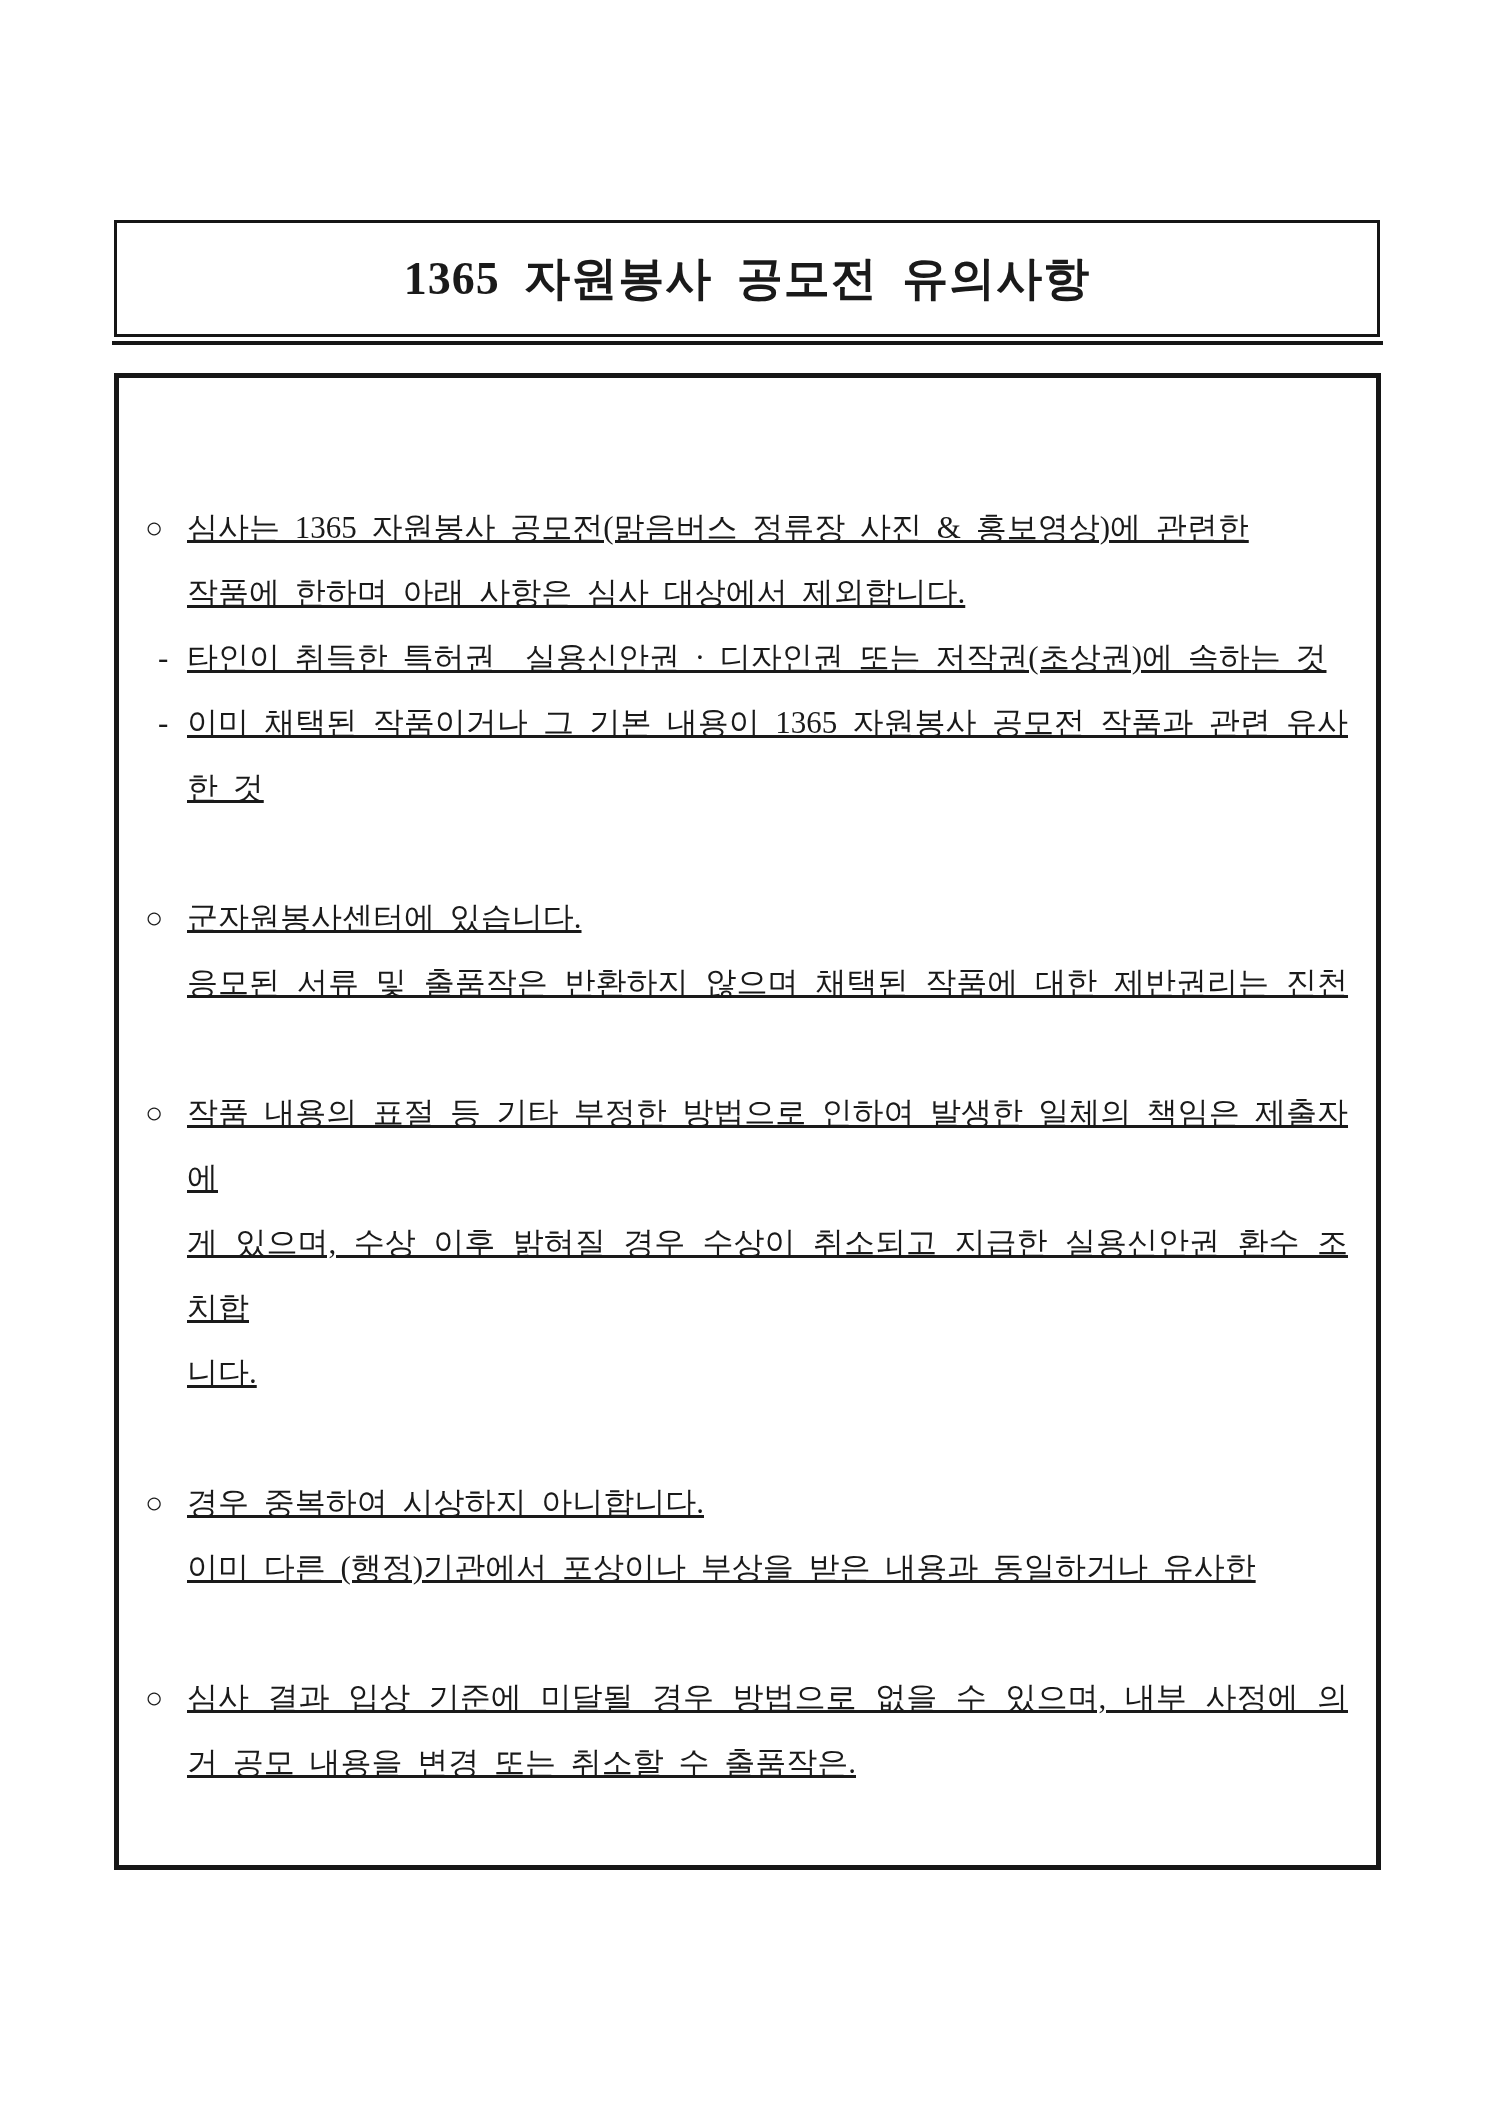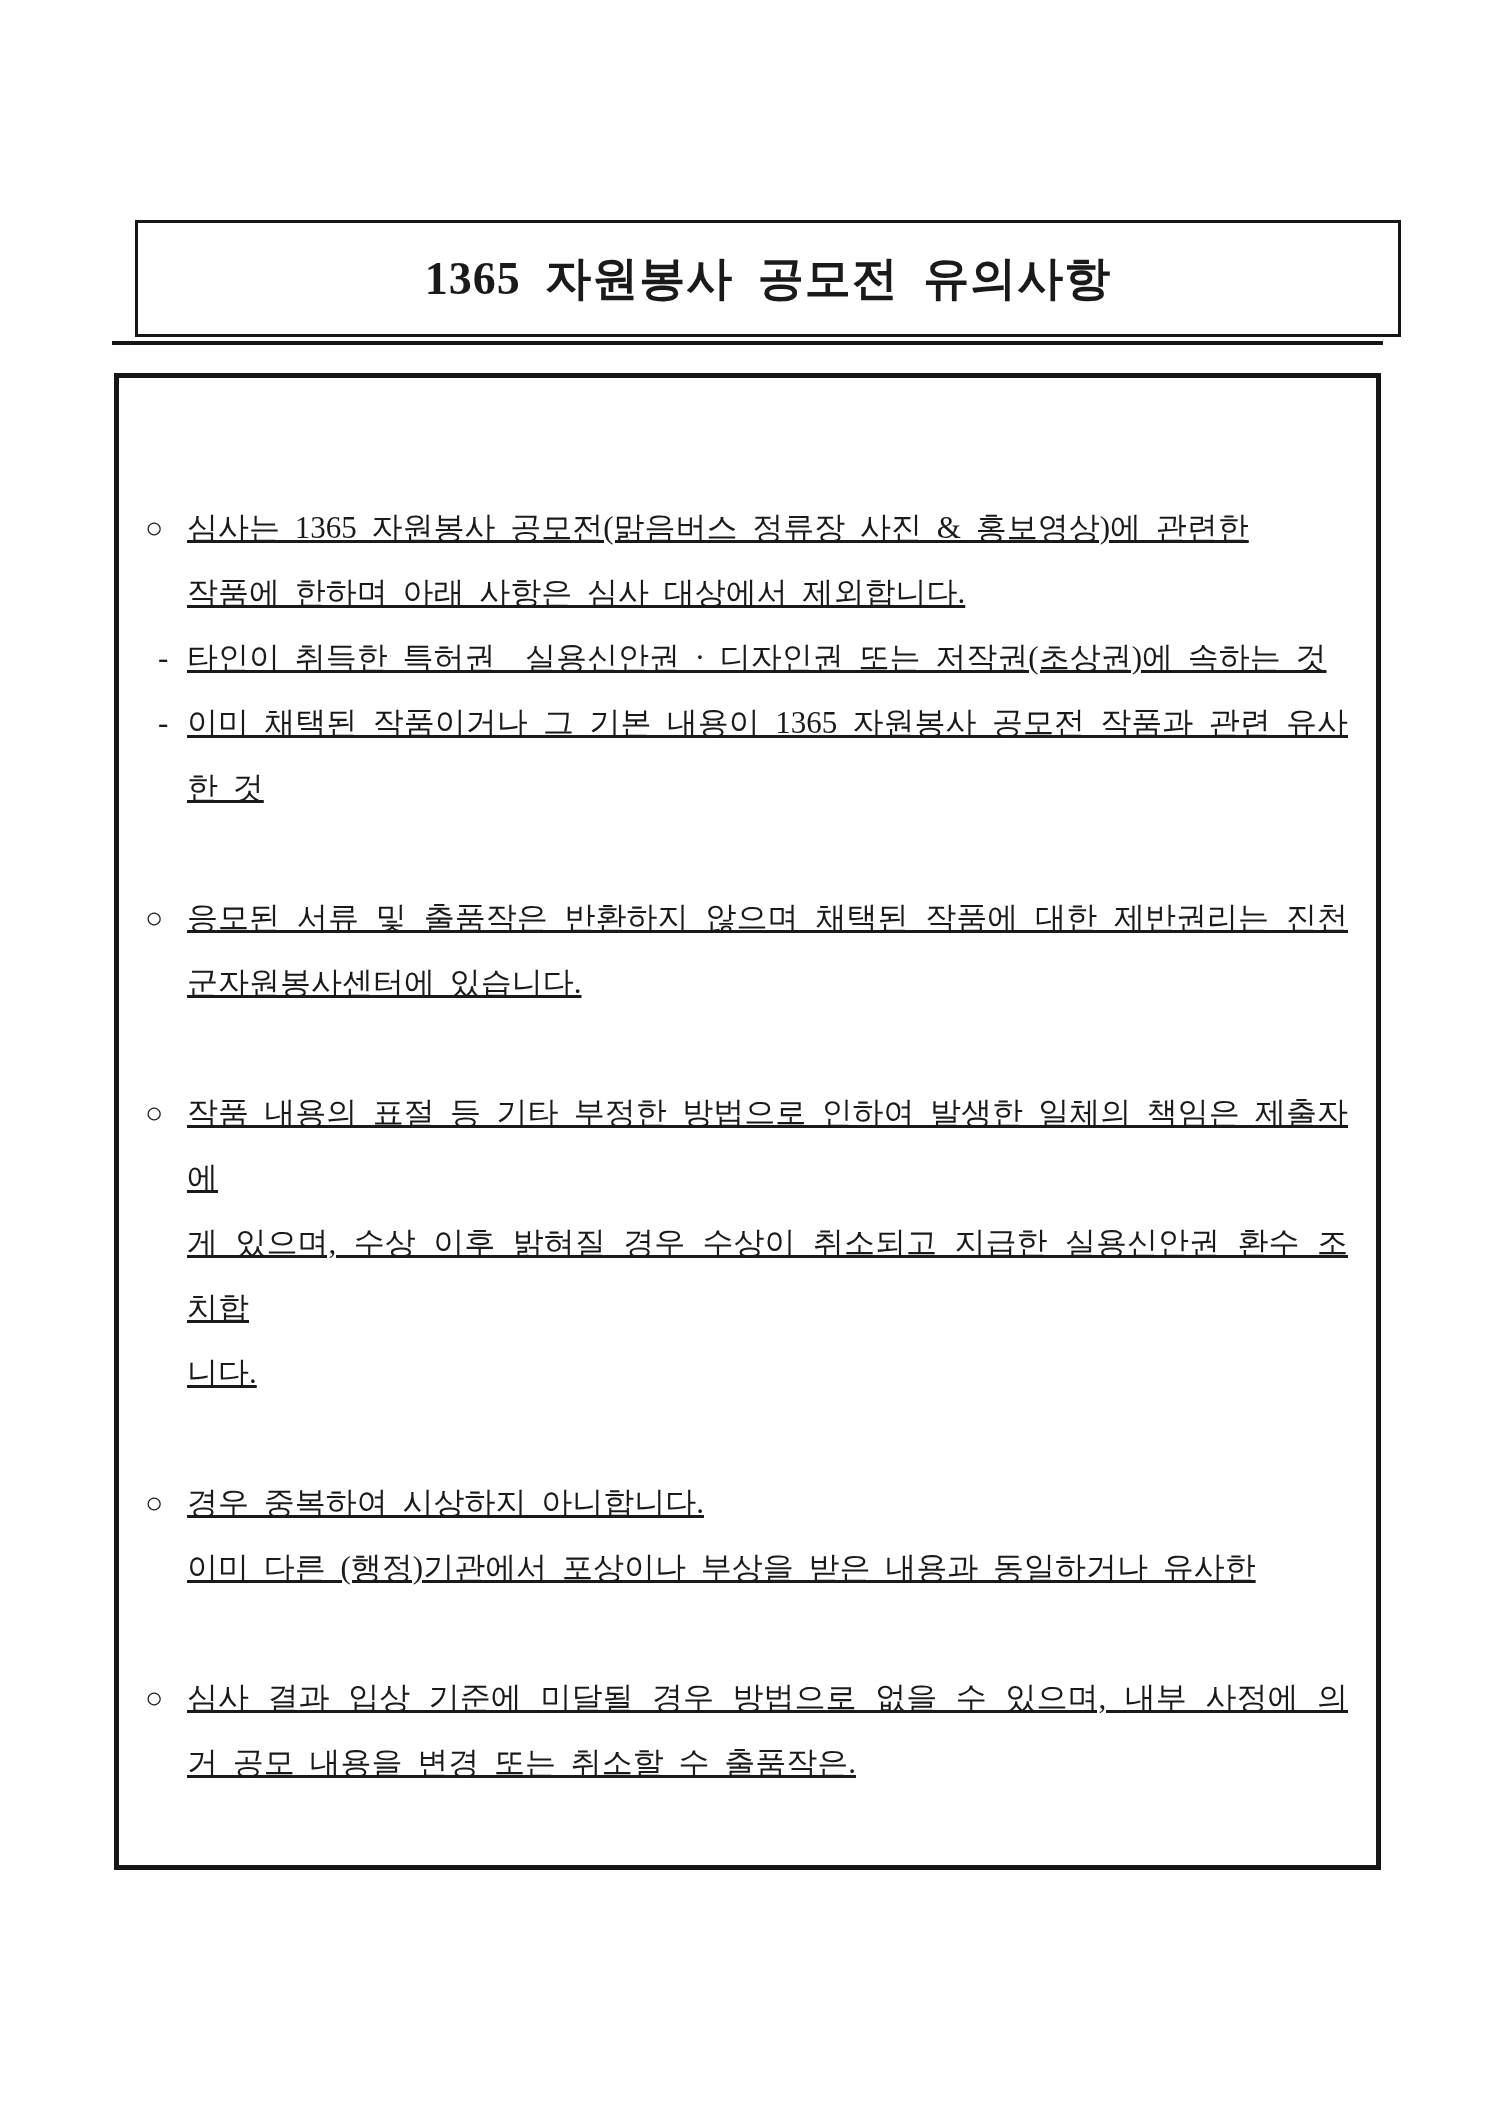--- a/index.html
+++ b/index.html
@@ -26,21 +26,20 @@
     left: 114px;
     top: 220px;
     width: 1266px;
     height: 117px;
     box-sizing: border-box;
     border: 3px solid #161616;
     background: #ffffff;
     display: flex;
     align-items: center;
     justify-content: center;
-    margin-left: 21px;
   }
   .title-box .doc-title {
     margin: 0;
     font-size: 46px;
     font-weight: 700;
     letter-spacing: 1px;
     word-spacing: 12px;
     white-space: nowrap;
   }
   .title-shadow-line {
@@ -125,22 +124,22 @@
           <div class="lines">
             <div class="line full">이미 채택된 작품이거나 그 기본 내용이 1365 자원봉사 공모전 작품과 관련 유사</div>
             <div class="line">한 것</div>
           </div>
         </div>
       </div>
       <div class="section">
         <div class="item">
           <span class="marker">○</span>
           <div class="lines">
+            <div class="line">군자원봉사센터에 있습니다.</div>
             <div class="line full">응모된 서류 및 출품작은 반환하지 않으며 채택된 작품에 대한 제반권리는 진천</div>
-            <div class="line">군자원봉사센터에 있습니다.</div>
           </div>
         </div>
       </div>
       <div class="section">
         <div class="item">
           <span class="marker">○</span>
           <div class="lines">
             <div class="line full">작품 내용의 표절 등 기타 부정한 방법으로 인하여 발생한 일체의 책임은 제출자에</div>
             <div class="line full">게 있으며, 수상 이후 밝혀질 경우 수상이 취소되고 지급한 실용신안권 환수 조치합</div>
             <div class="line">니다.</div>

